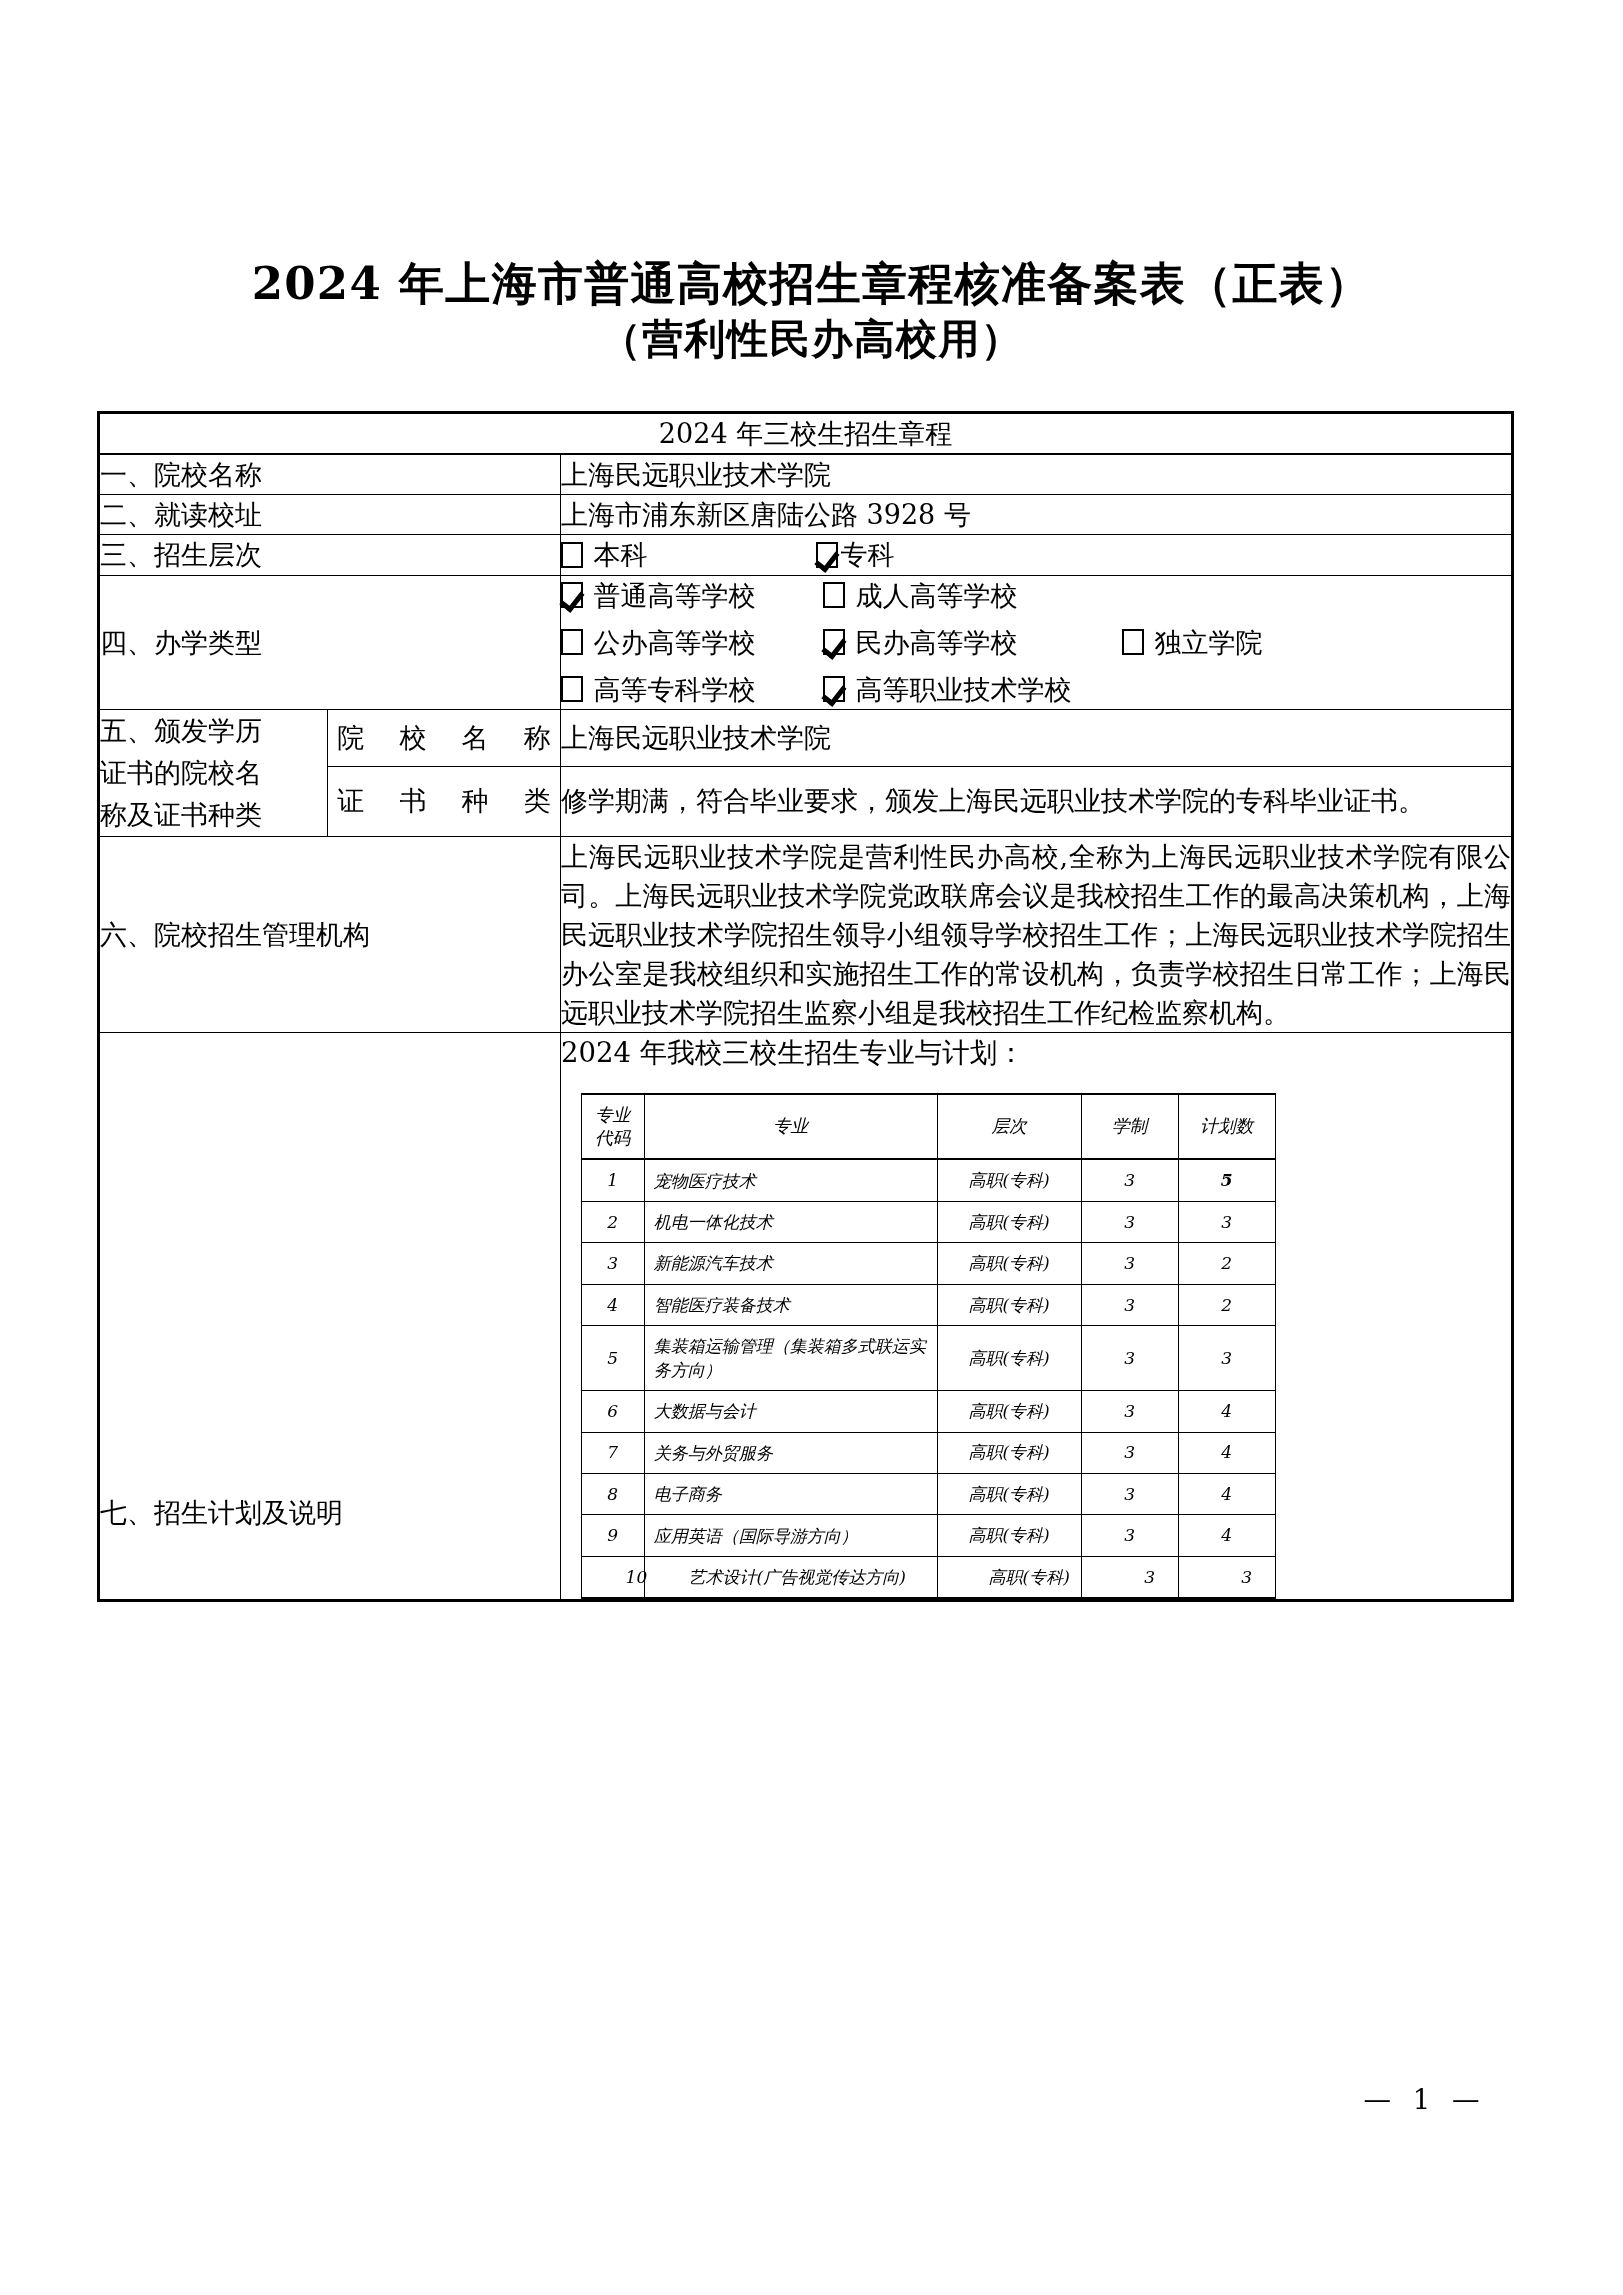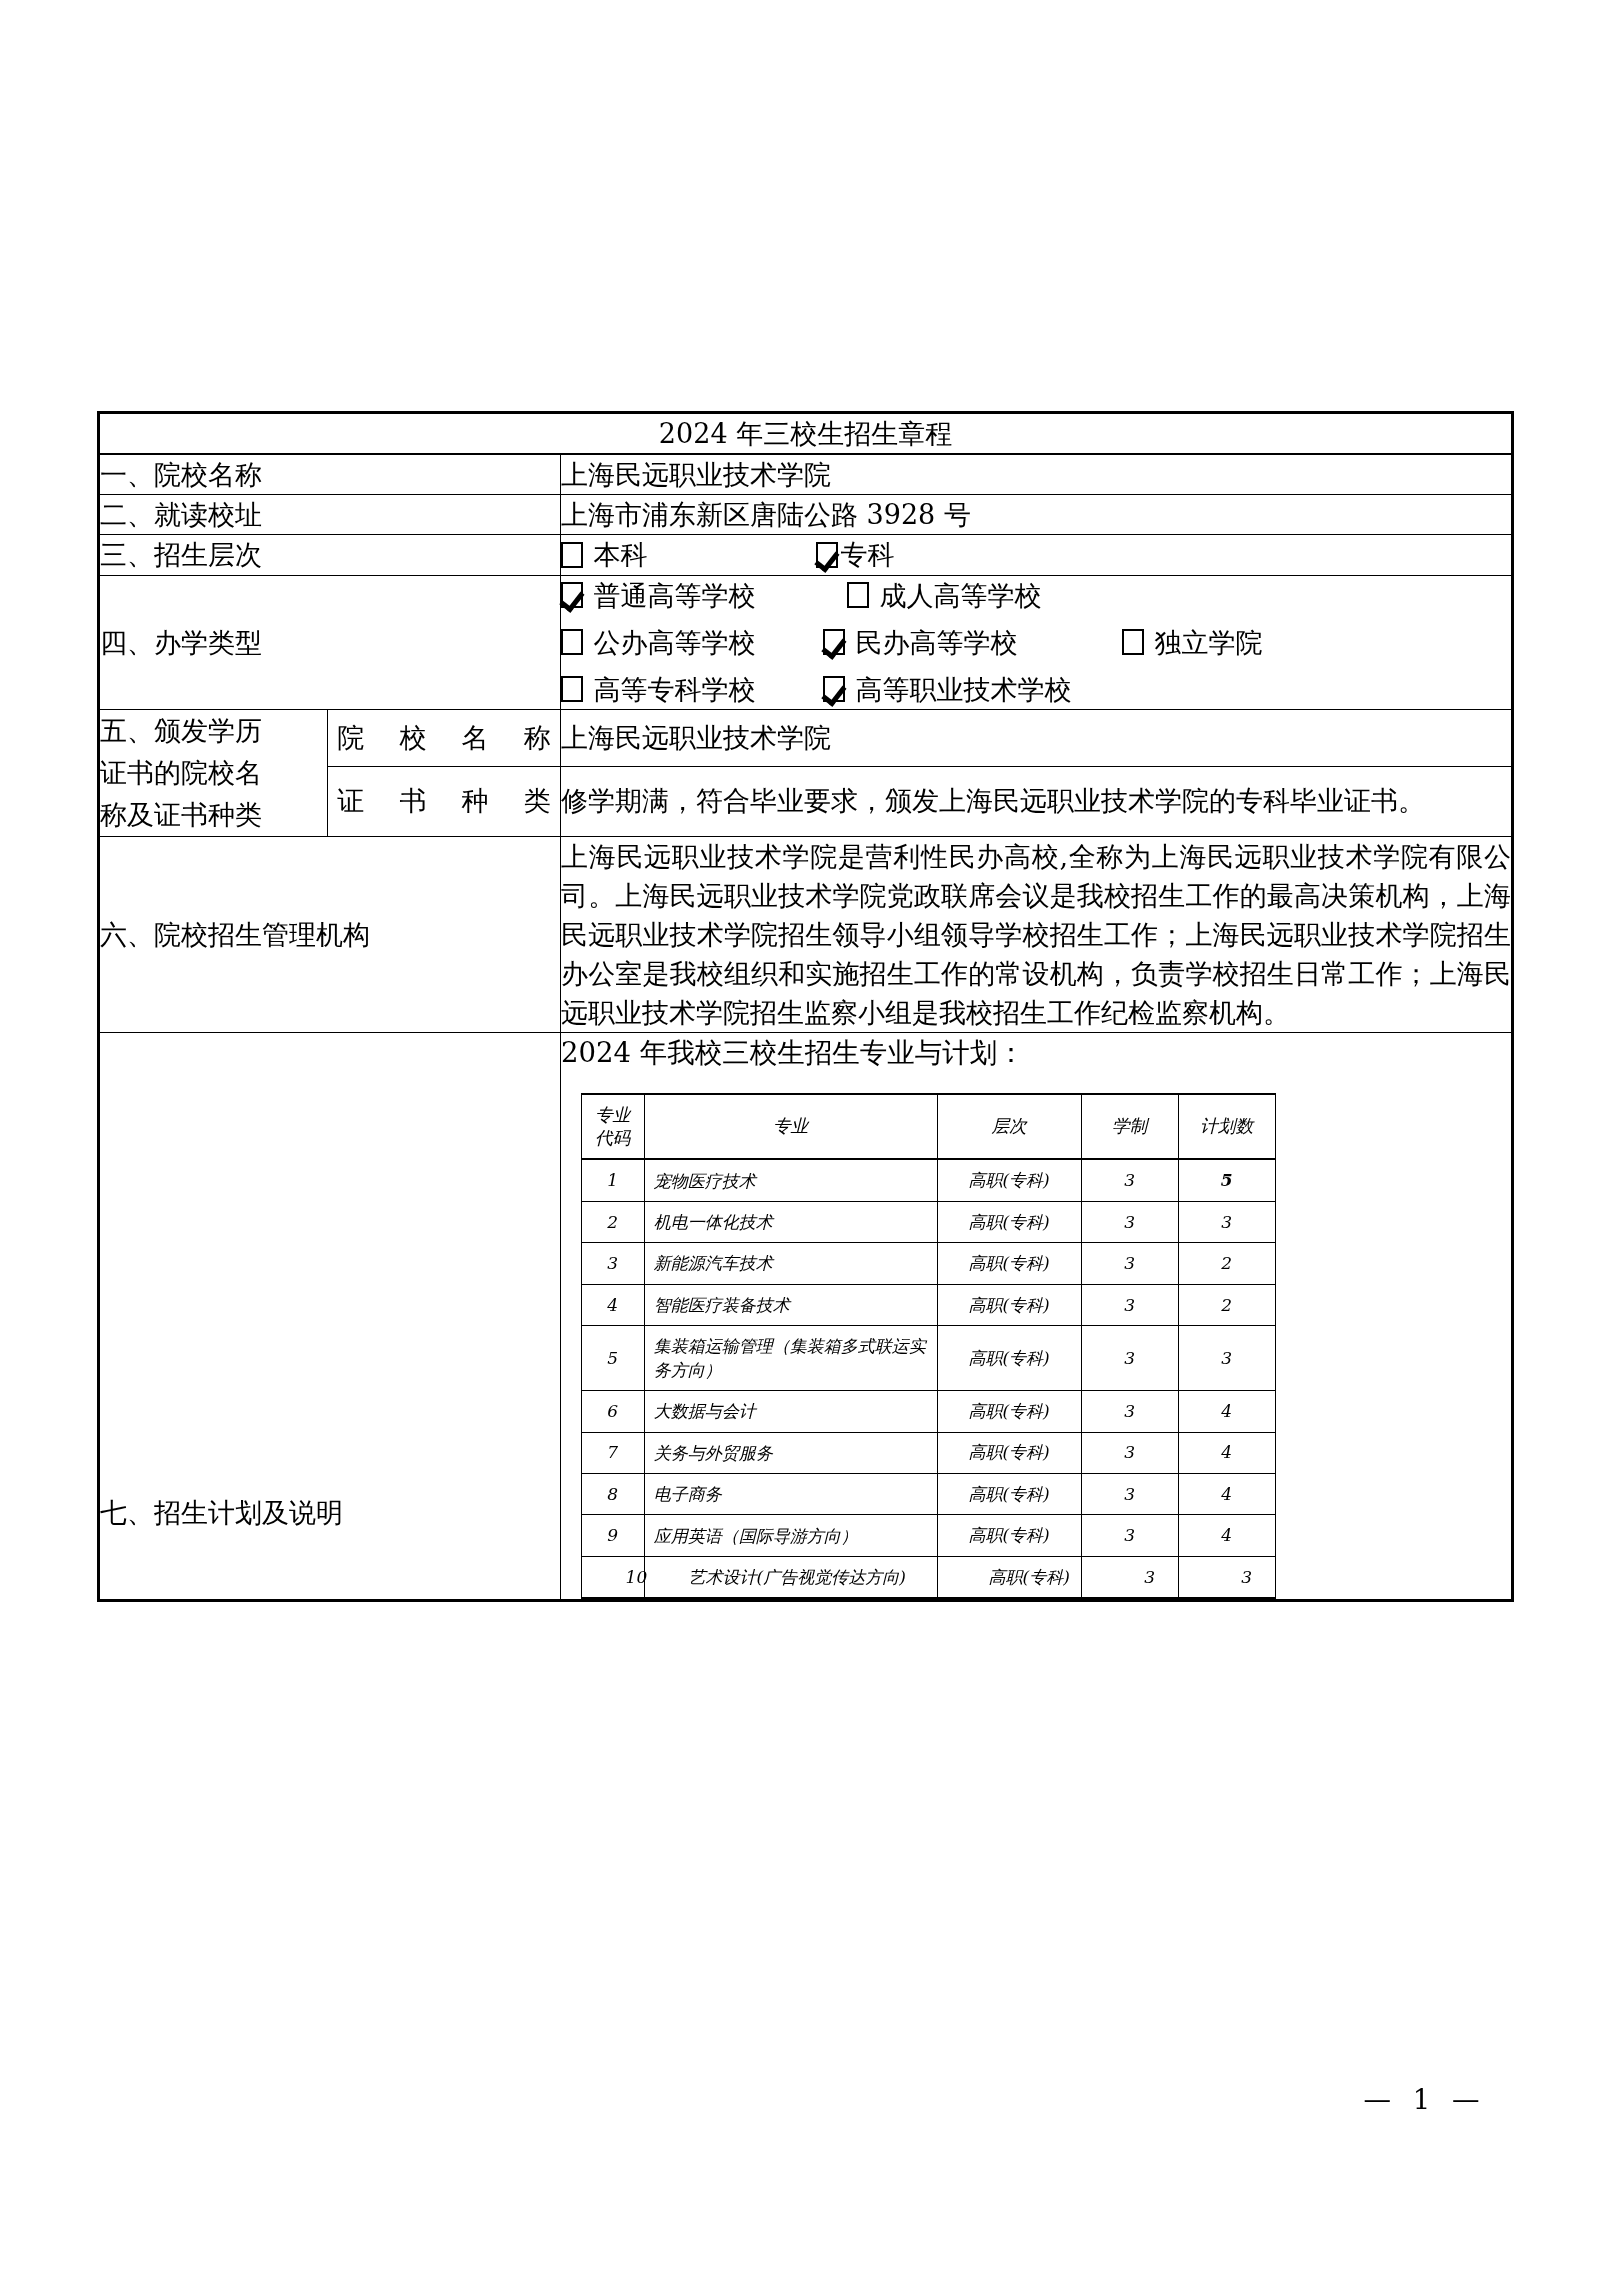--- a/index.html
+++ b/index.html
@@ -206,20 +206,24 @@
     font-size: 27.5px;
     letter-spacing: 6.5px;
     font-family: "DejaVu Serif", "Liberation Serif", serif;
   }
 </style>
 </head>
 <body>
 
 <div class="page">
 
+  <div class="title-block">
+    <div class="title-main">2024 年上海市普通高校招生章程核准备案表（正表）</div>
+    <div class="title-sub">（营利性民办高校用）</div>
+  </div>
 
   <table class="doc-table">
     <colgroup>
       <col style="width:229px">
       <col style="width:233px">
       <col style="width:952px">
     </colgroup>
     <tbody>
 
       <tr>
@@ -250,21 +254,21 @@
             </span>
           </div>
         </td>
       </tr>
 
       <tr>
         <td class="label-cell" colspan="2">四、办学类型</td>
         <td class="value-cell">
 
           <div class="cb-row">
-            <span class="cb-item" style="width:286px">
+            <span class="cb-item" style="width:262px">
               <span class="cbx checked"></span>
               <span class="cb-label">普通高等学校</span>
             </span>
             <span class="cb-item">
               <span class="cbx"></span>
               <span class="cb-label">成人高等学校</span>
             </span>
           </div>
 
           <div class="cb-row">

